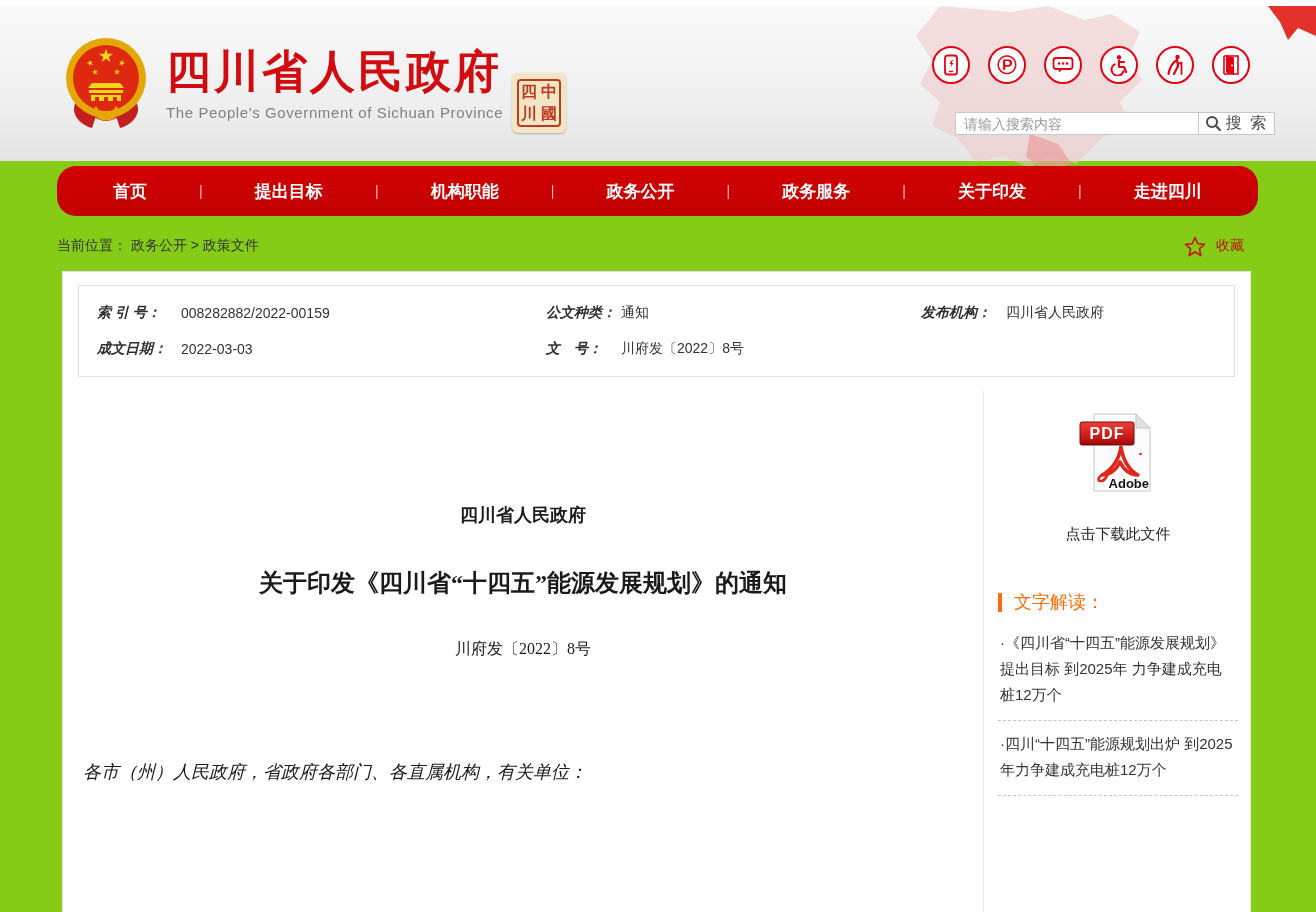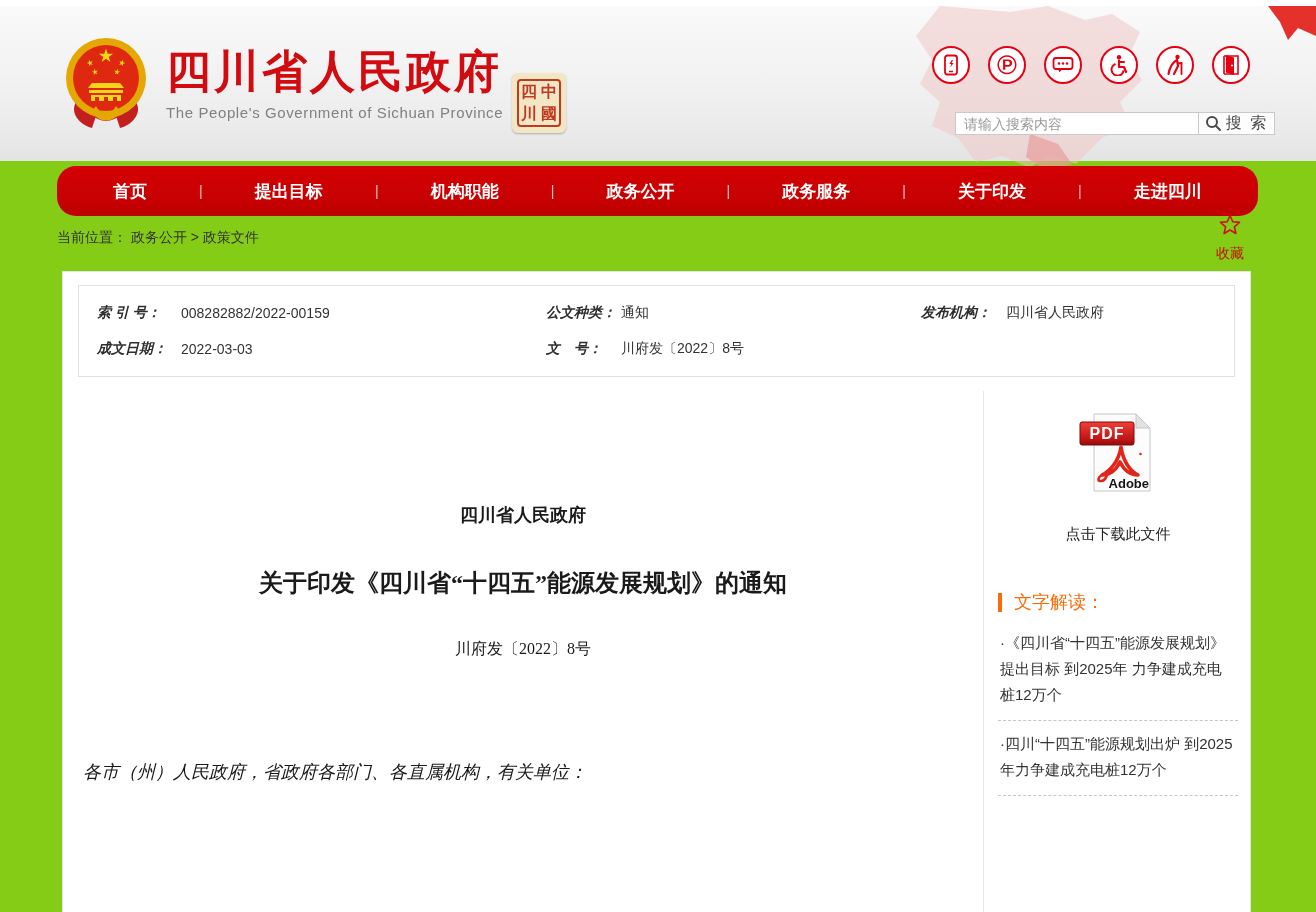--- a/index.html
+++ b/index.html
@@ -44,25 +44,25 @@
 
   
   .navbar { position:absolute; left:57px; top:160px; width:1201px; height:50px;
             background:linear-gradient(180deg,#d40103 0%,#c00001 100%);
             border-radius:19px; display:flex; align-items:center; justify-content:space-around;
             padding:0 30px; }
   .nav-item { color:#fff; font-size:17px; font-weight:bold; cursor:pointer; white-space:nowrap; }
   .nav-sep { color:rgba(255,255,255,.75); font-size:14px; }
 
   
-  .crumb-row { position:absolute; left:57px; top:218px; width:1201px; height:28px;
+  .crumb-row { position:absolute; left:57px; top:226px; width:1201px; height:28px;
                display:flex; align-items:center; }
   .crumb { font-size:14px; color:#333; }
   .crumb a { color:#333; text-decoration:none; cursor:pointer; }
-  .fav { margin-left:auto; display:flex; align-items:center; gap:10px; cursor:pointer; padding-right:14px;flex-direction:column; }
+  .fav { margin-left:auto; display:flex; align-items:center; gap:10px; cursor:pointer; padding-right:14px; }
   .fav-label { font-size:14px; color:#c30d0d; }
 
   
   .content-box { position:absolute; left:62px; top:265px; width:1189px; height:780px;
                  background:#fff; border:1px solid #e4e4e4; }
   .meta-box { margin:13px 15px 0 15px; border:1px solid #e0e0e0;
               padding:9px 0 9px 18px; display:grid;
               grid-template-columns:84px 365px 75px 300px 85px 1fr;
               grid-auto-rows:36px; align-items:center; font-size:14px; }
   .meta-label { font-weight:bold; color:#2e2e2e; white-space:nowrap;font-style:italic; }

